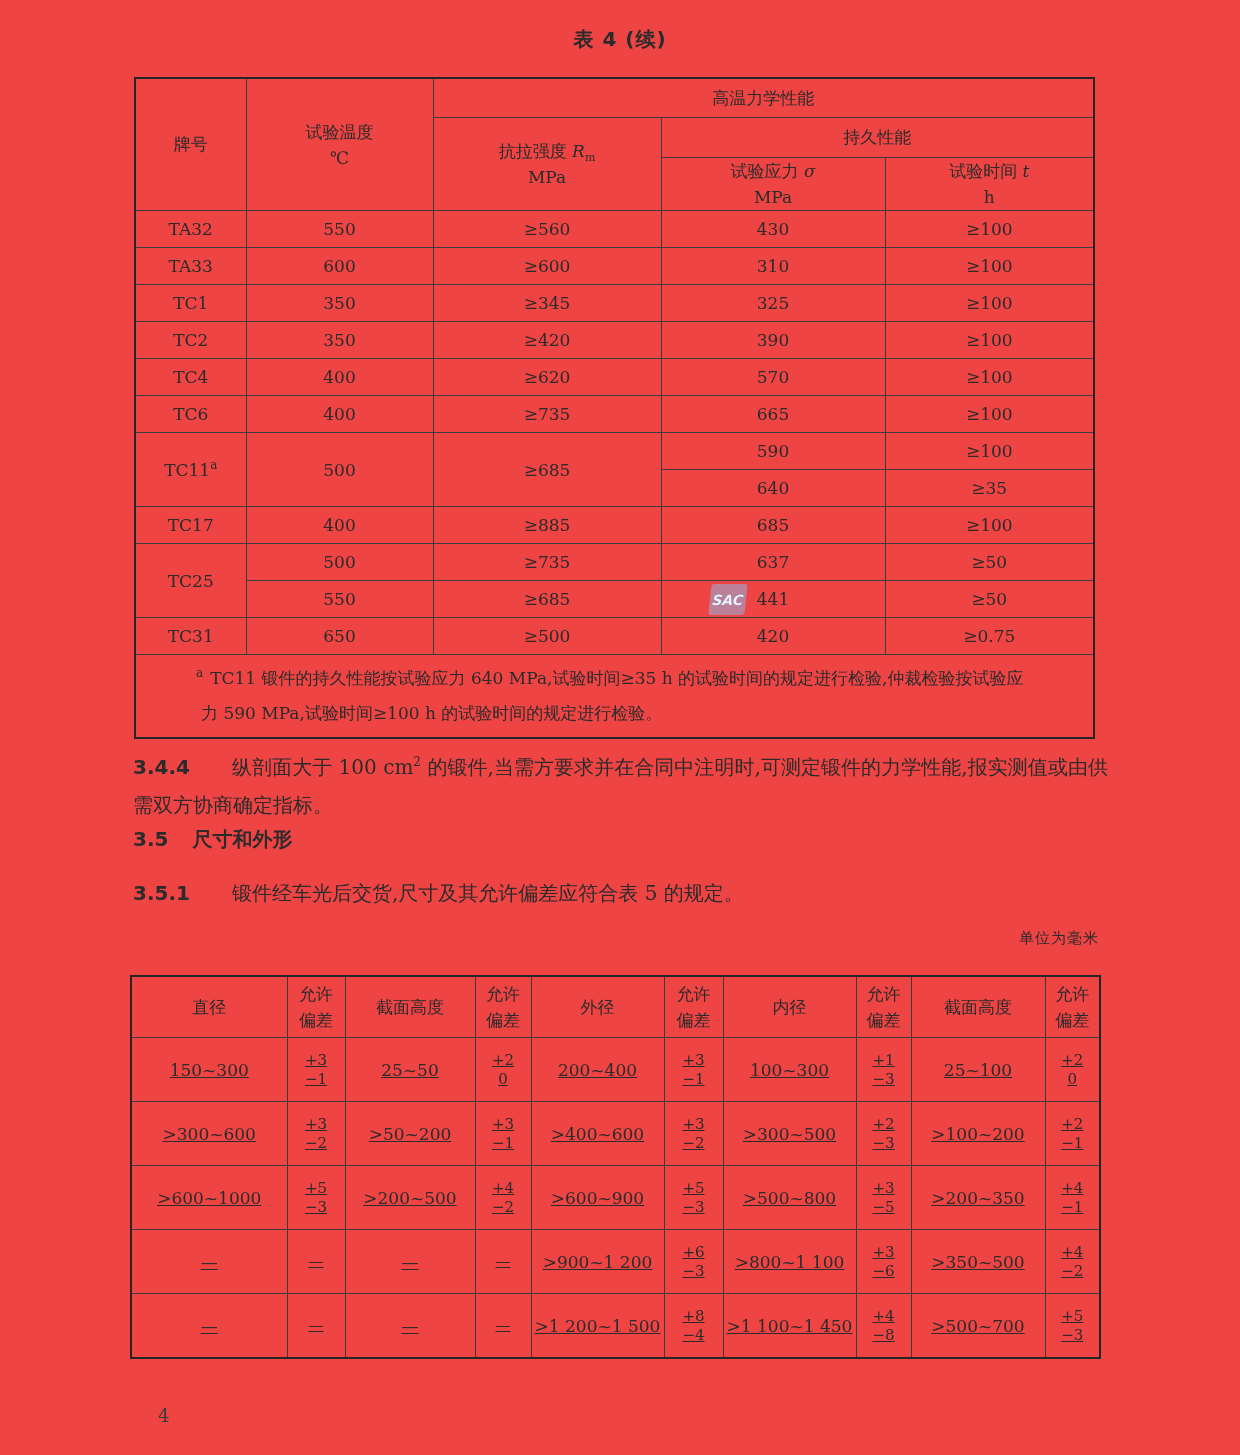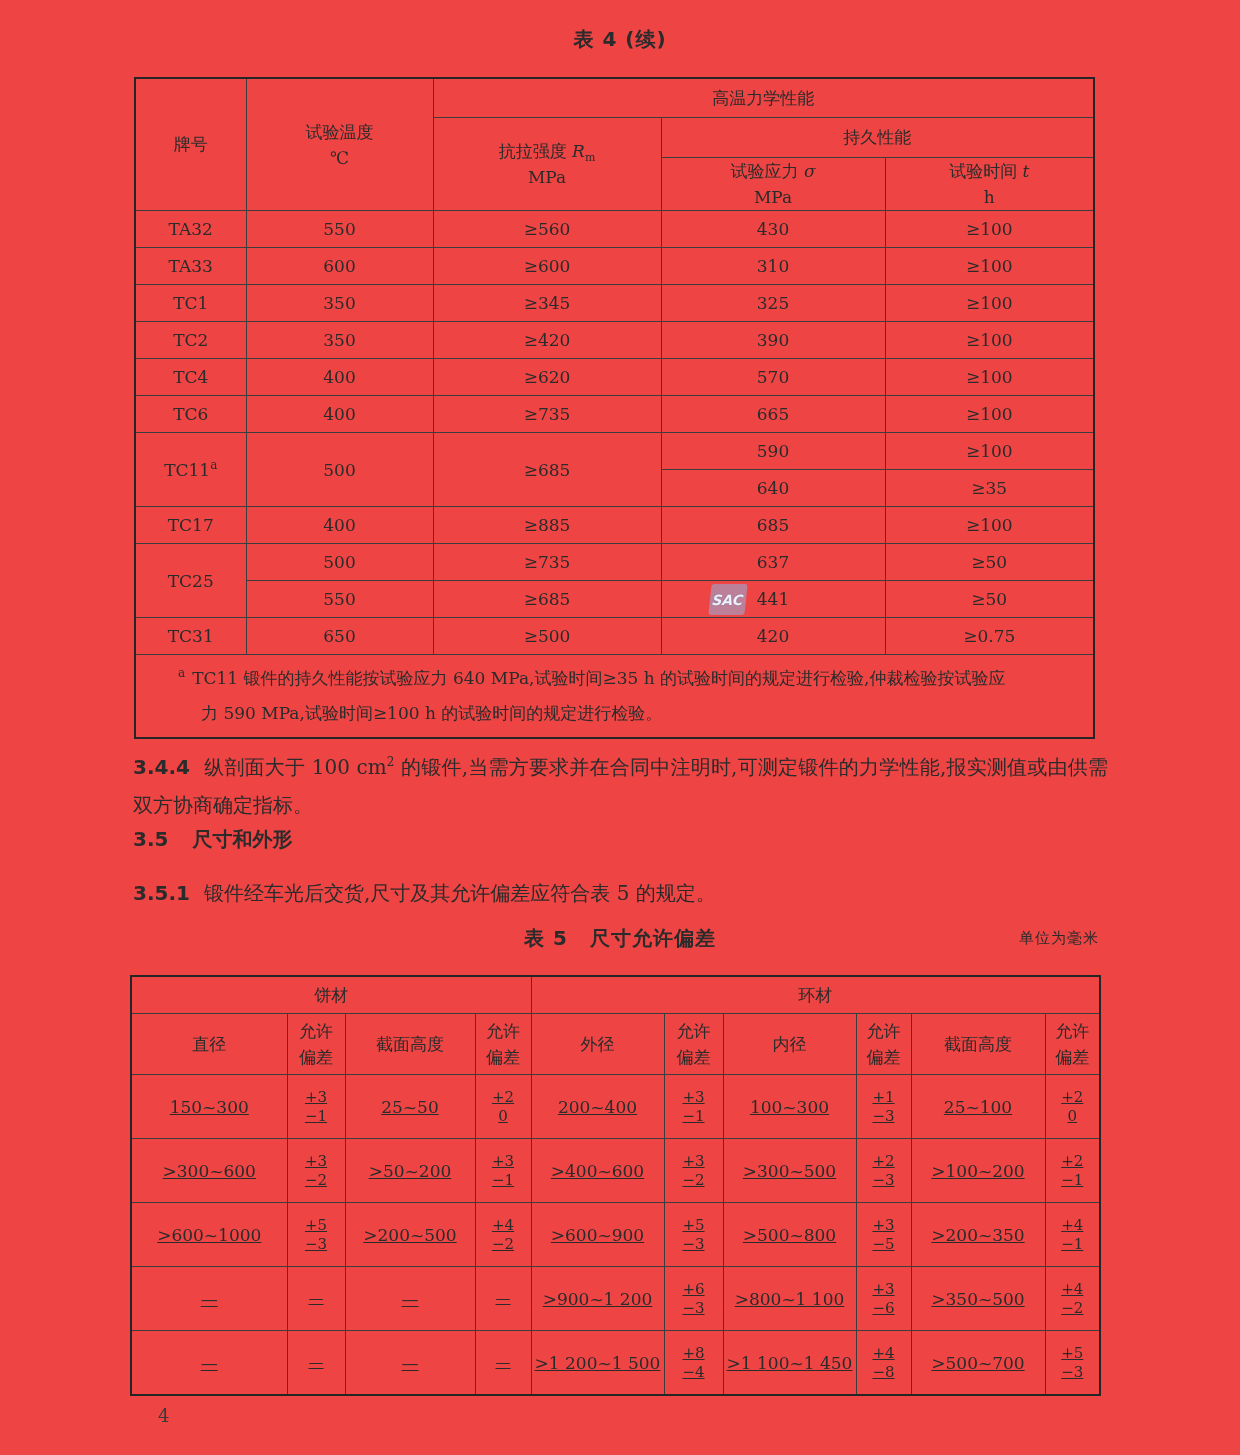--- a/index.html
+++ b/index.html
@@ -18,21 +18,21 @@
     position:absolute;left:0;top:925px;width:100%;text-align:center;
     font-family:"DejaVu Sans","Liberation Sans",sans-serif;
     font-weight:bold;font-size:20px;letter-spacing:1px;
   }
   .t5-caption .gap{display:inline-block;width:22px;}
   .unit-note{
     position:absolute;right:141px;top:929px;font-size:15px;font-weight:normal;
     font-family:"DejaVu Serif","Liberation Serif",serif;letter-spacing:1px;
   }
   .para{position:absolute;left:133px;width:975px;font-size:20px;line-height:38px;text-align:justify;}
-  .para .num{font-family:"DejaVu Sans","Liberation Sans",sans-serif;font-weight:bold;margin-right:14px;}
+  .para .num{font-family:"DejaVu Sans","Liberation Sans",sans-serif;font-weight:bold;margin-right:42px;}
   .p344{top:748px;}
   .h35{
     position:absolute;left:133px;top:826px;
     font-family:"DejaVu Sans","Liberation Sans",sans-serif;
     font-weight:bold;font-size:20px;
   }
   .h35 .num{margin-right:24px;}
   .p351{top:874px;}
   sup{font-size:12px;vertical-align:super;line-height:0;}
   
@@ -49,21 +49,21 @@
   .t4 .dr td{height:36px;}
   .t5 .h1 td{height:36px;}
   .t5 .h2 td{height:60px;}
   .t5 .dr td{height:63px;text-decoration:underline;}
   .two div{line-height:26px;}
   .itc{font-style:italic;}
   .subm{font-size:11px;vertical-align:sub;line-height:0;}
   
   .fn-cell{text-align:left;vertical-align:middle;padding:6px 20px 6px 0;}
   .fn-line{font-size:17px;line-height:35px;white-space:nowrap;}
-  .fn-1{padding-left:42px;}
+  .fn-1{padding-left:42px;margin-left:18px;}
   .fn-1 sup{margin-right:7px;}
   .fn-2{padding-left:65px;}
   
   .tolbox{display:flex;flex-direction:column;align-items:center;justify-content:center;height:100%;}
   .tolbox span{font-size:15px;line-height:19px;min-width:24px;text-align:center;}
   .tolbox span:empty{display:none;}
   
   .watermark{
     position:absolute;left:710px;top:584px;width:36px;height:31px;
     background:rgba(148,178,224,0.55);border-radius:3px;
@@ -216,43 +216,36 @@
   </div>
 
   <div class="h35">
     <span class="num">3.5</span><span>尺寸和外形</span>
   </div>
 
   <div class="para p351">
     <span class="num">3.5.1</span><span>锻件经车光后交货,尺寸及其允许偏差应符合表 5 的规定。</span>
   </div>
 
-  <div class="t5-caption">
-    <span>表 5</span><span class="gap"></span><span>尺寸允许偏差</span>
-  </div>
   <div class="unit-note">单位为毫米</div>
 
   <table class="t5">
     <colgroup>
       <col style="width:156px">
         <col style="width:58px">
         <col style="width:130px">
         <col style="width:56px">
       <col style="width:133px">
         <col style="width:59px">
         <col style="width:133px">
         <col style="width:55px">
       <col style="width:134px">
         <col style="width:55px">
     </colgroup>
     <tbody>
-    <tr class="h1">
-      <td colspan="4">饼材</td>
-      <td colspan="6">环材</td>
-    </tr>
     <tr class="h2">
       <td>直径</td>
       <td class="two">
             <div>允许</div>
             <div>偏差</div>
           </td>
       <td>截面高度</td>
       <td class="two">
             <div>允许</div>
             <div>偏差</div>

